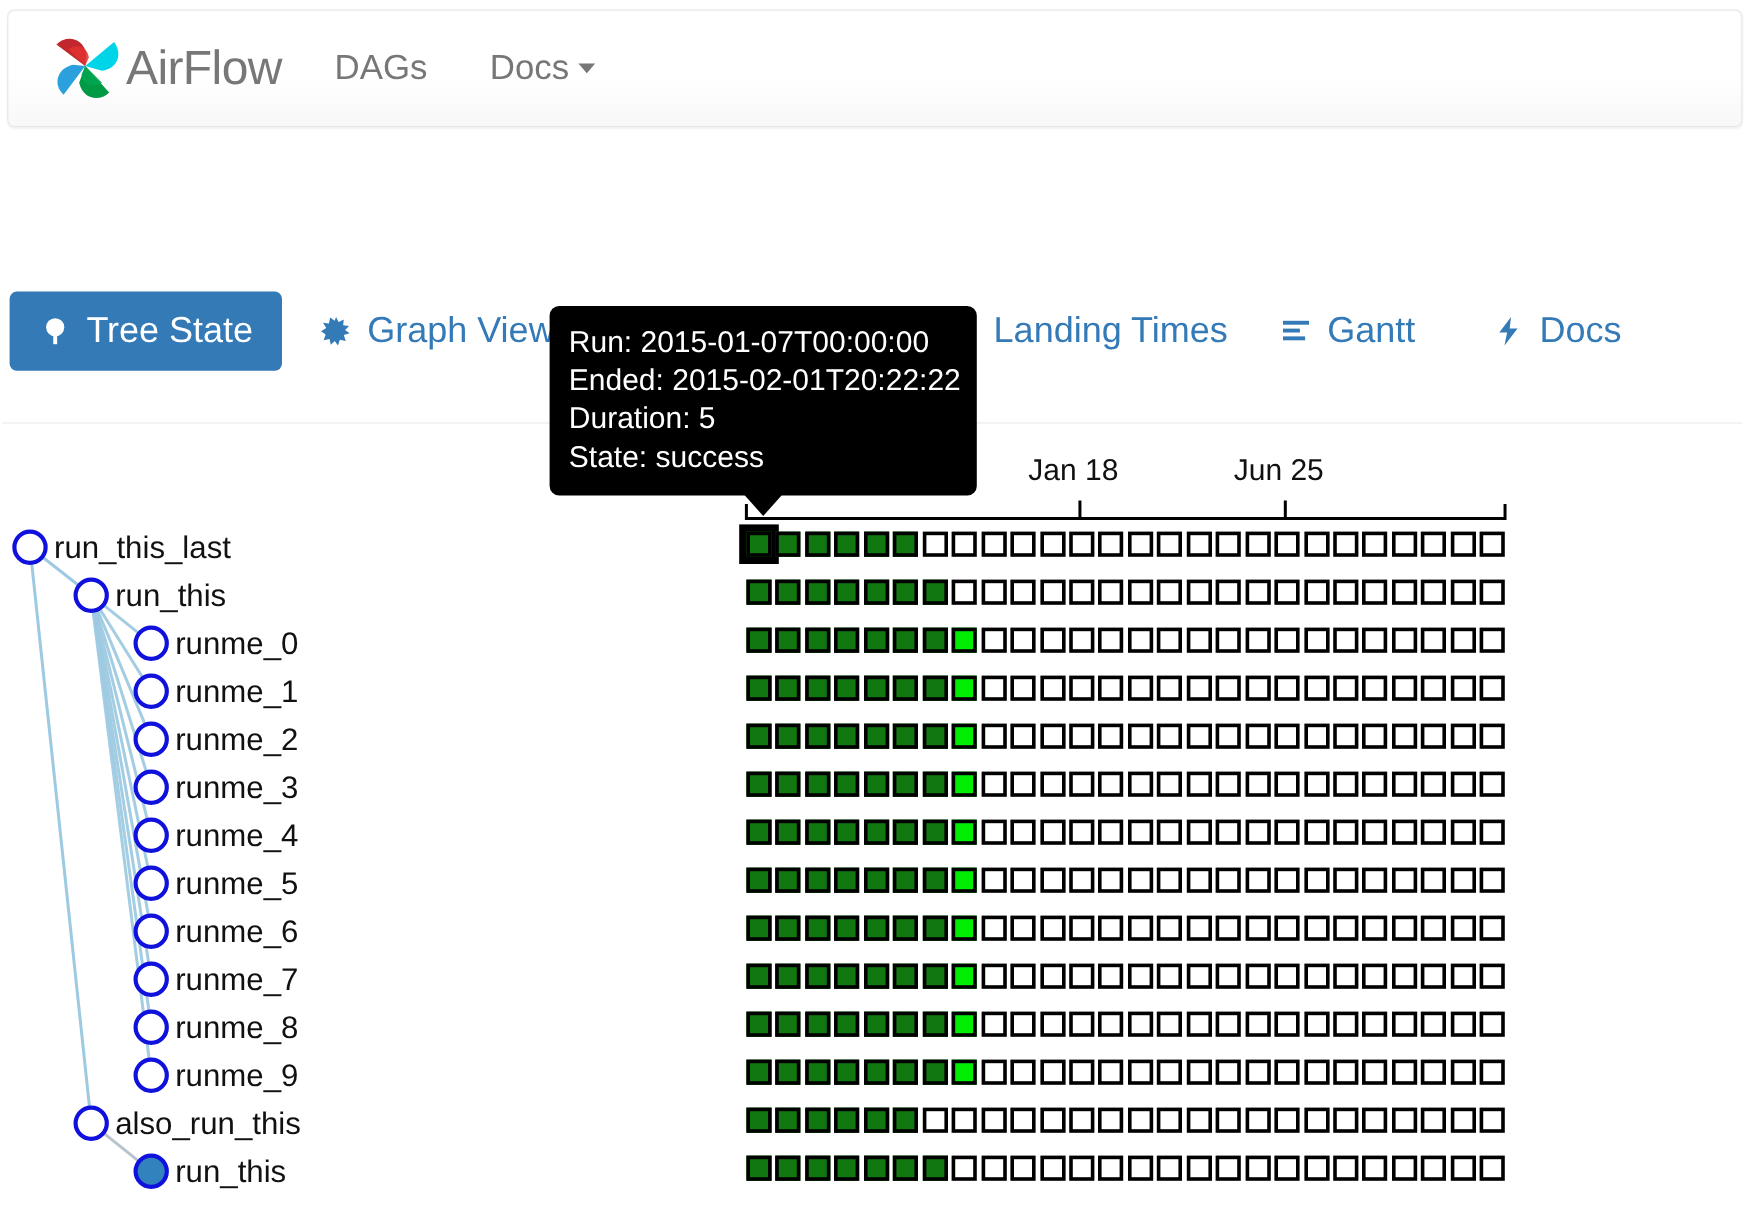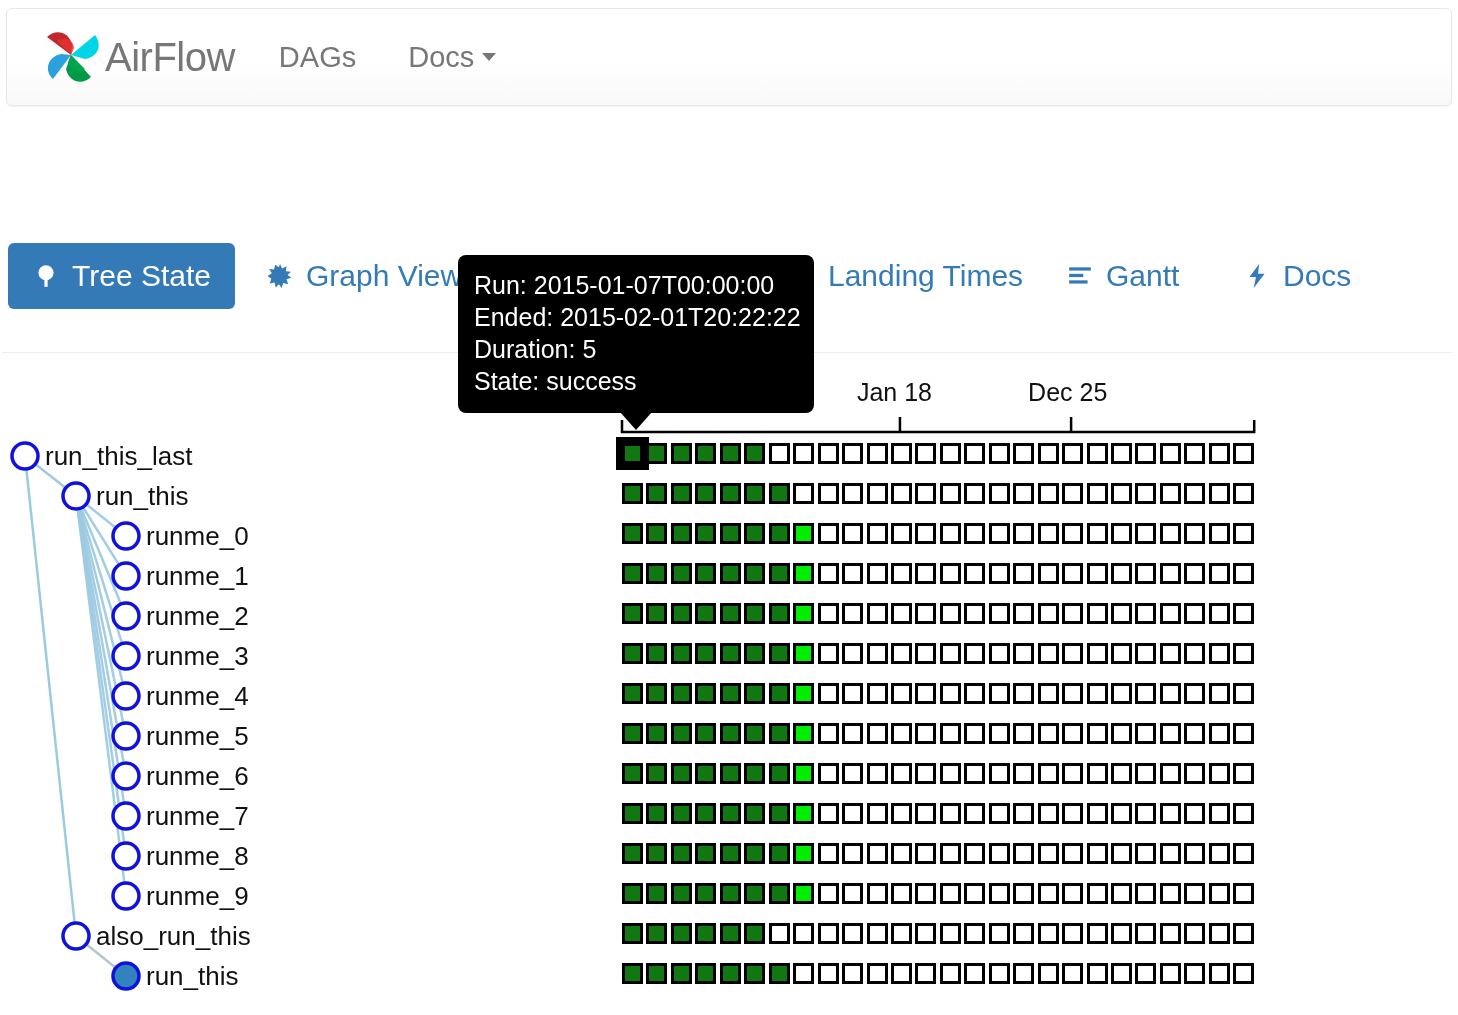--- a/index.html
+++ b/index.html
@@ -326,21 +326,21 @@
         </div>
         <div class="node-label" style="left: 146px; top: 603px;">run_this</div>
       </div>
     <svg class="axis-svg" width="1458" height="120" id="axis-svg">
         <path d="M622 60 L622 72 L1254.1999999999998 72 L1254.1999999999998 60" stroke="#000" stroke-width="2.5" fill="none"></path>
         <path d="M899.95 72 L899.95 57" stroke="#000" stroke-width="2.5" fill="none"></path>
         <path d="M1071.1 72 L1071.1 57" stroke="#000" stroke-width="2.5" fill="none"></path>
       </svg>
     <div id="axis-labels-layer">
         <div class="axis-label" style="left: 856.95px; top: 18px;">Jan 18</div>
-        <div class="axis-label" style="left: 1028.1px; top: 18px;">Dec 25</div>
+        <div class="axis-label" style="left: 1028.1px; top: 18px;">Jun 25</div>
       </div>
     <div id="grid-layer">
         <div class="sq-sel" style="left: 616px; top: 77px;"></div>
         <div class="sq success" style="left: 622px; top: 83px; width: 21px; height: 21px; border-color: rgb(0, 0, 0);"></div>
         <div class="sq success" style="left: 646.45px; top: 83px;"></div>
         <div class="sq success" style="left: 670.9px; top: 83px;"></div>
         <div class="sq success" style="left: 695.35px; top: 83px;"></div>
         <div class="sq success" style="left: 719.8px; top: 83px;"></div>
         <div class="sq success" style="left: 744.25px; top: 83px;"></div>
         <div class="sq" style="left: 768.7px; top: 83px;"></div>

